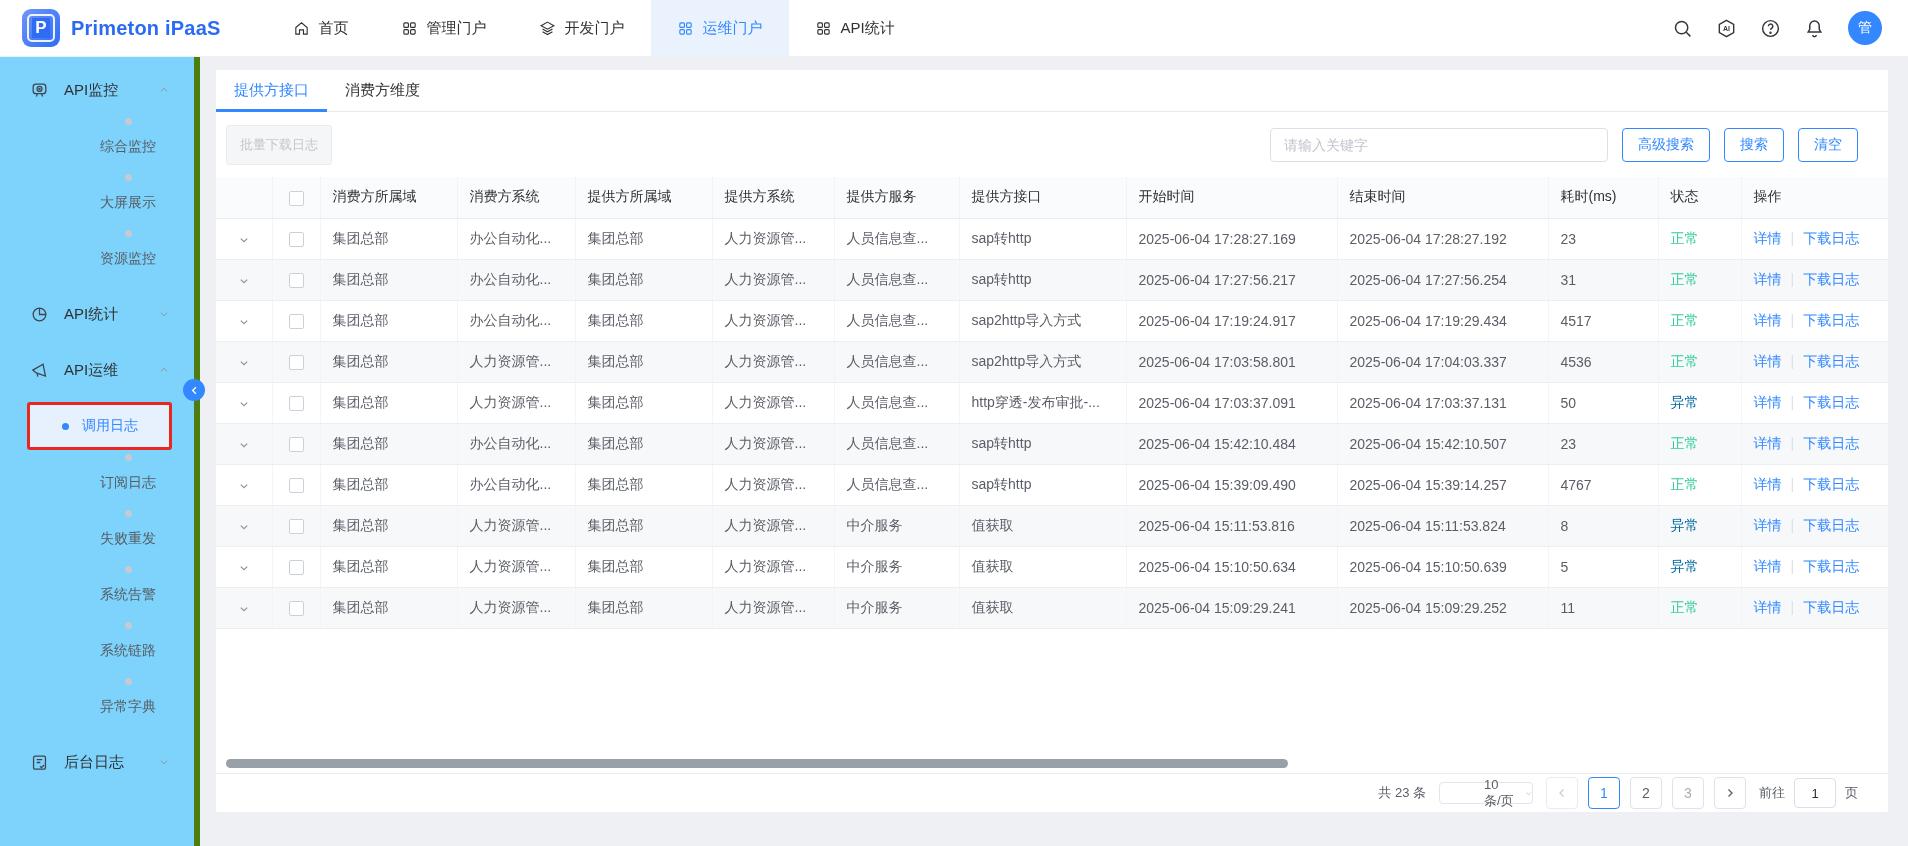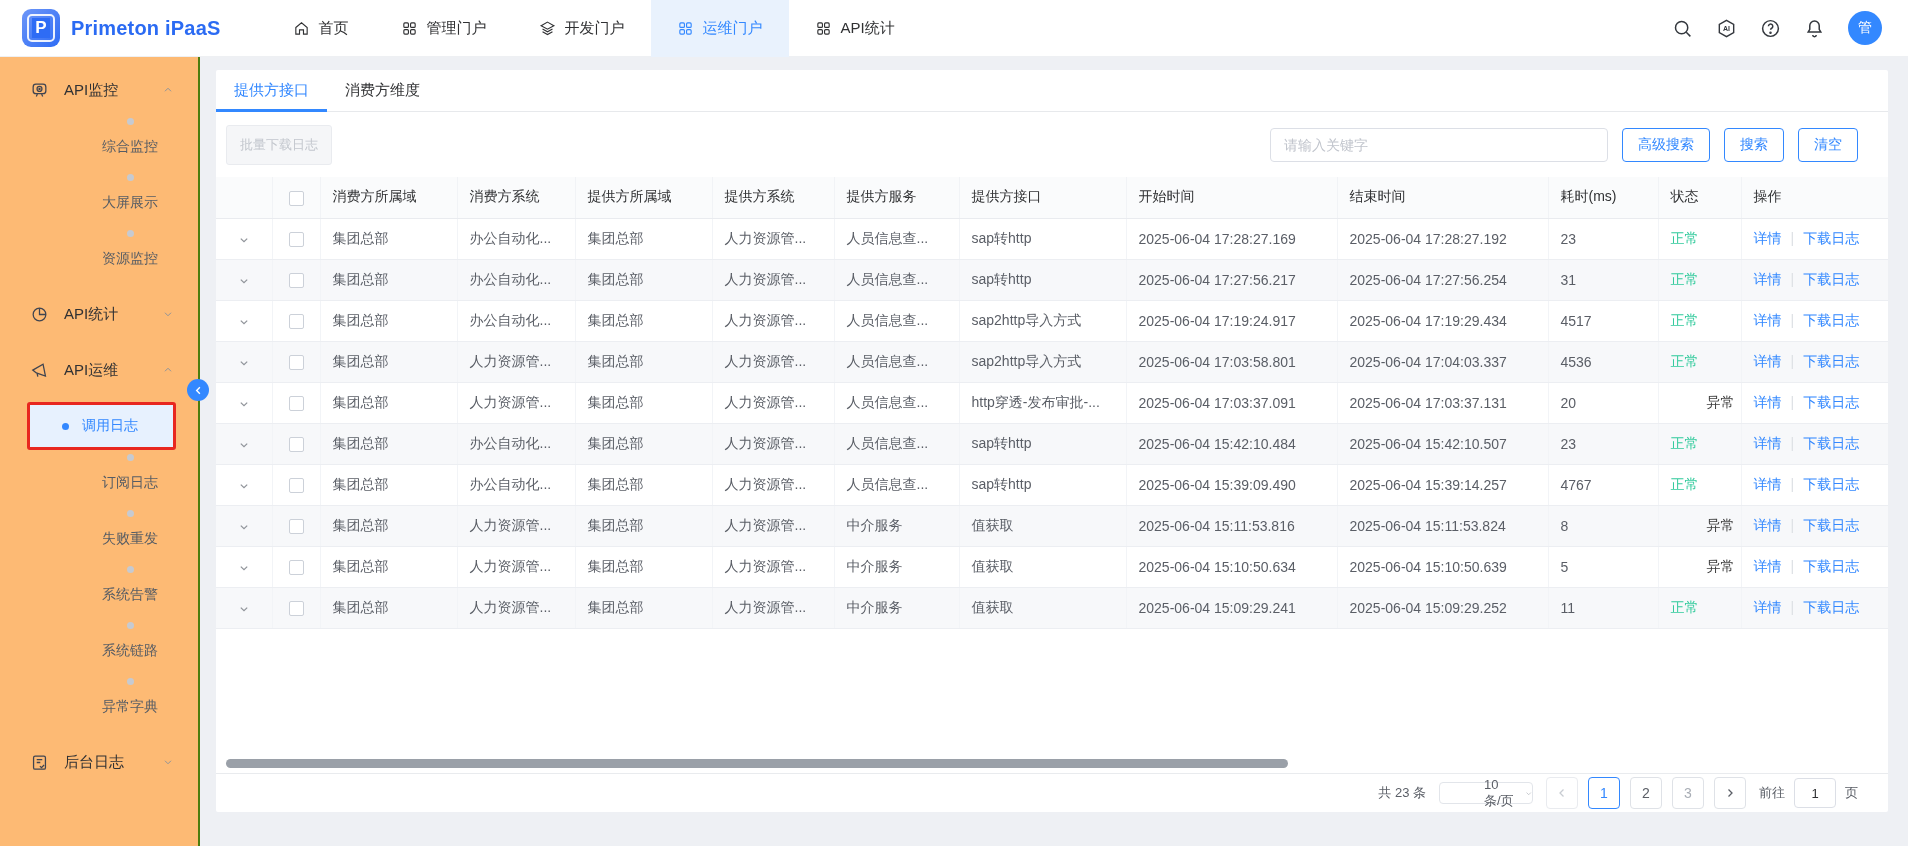--- a/index.html
+++ b/index.html
@@ -22,21 +22,21 @@
   .nav-item svg { width:17px; height:17px; }
   .nav-item.active { background:#e9f2fd; color:#3388ff; }
   .topnav-right { margin-left:auto; display:flex; align-items:center; gap:23px; padding-right:26px; }
   .tn-icon { width:21px; height:21px; color:#33373d; cursor:pointer; }
   .tn-icon svg { width:21px; height:21px; }
   .avatar { width:34px; height:34px; border-radius:50%; background:#3388ff; color:#fff;
     display:flex; align-items:center; justify-content:center; font-size:14px; cursor:pointer; }
 
   
   .layout { display:flex; height:789px; }
-  .sidebar { width:200px; background:#fdba74; border-right:2px solid #4d7c0f; padding-top:5px; position:relative; flex:none; }
+  .sidebar { width:200px; background:#7dd3fc; border-right:6px solid #4d7c0f; padding-top:5px; position:relative; flex:none; }
   .side-row { height:56px; display:flex; align-items:center; cursor:pointer; }
   .side-group { padding:0 24px 0 30px; gap:15px; font-size:15px; color:#303133; }
   .side-group .gicon { width:19px; height:19px; color:#3f4450; }
   .side-group .gicon svg { width:19px; height:19px; }
   .side-chevron { margin-left:auto; color:#8f9399; }
   .side-chevron svg { width:12px; height:12px; }
   .side-sub { padding-left:62px; gap:13px; font-size:14px; color:#565c64;flex-direction:column; }
   .dot { width:7px; height:7px; border-radius:50%; background:#c6cad1; flex:none; }
   .active-box { display:flex; align-items:center; gap:13px; flex:1; height:48px;
     margin:0 22px 0 27px; padding-left:32px; background:#e7f1fe;
@@ -74,21 +74,21 @@
     text-align:left; padding:0 12px; border-bottom:1px solid #e9ebef; border-right:1px solid #f1f3f6; white-space:nowrap; overflow:hidden; }
   td { height:41px; font-size:14px; color:#5a5e66; padding:0 12px;
     border-bottom:1px solid #eceef2; border-right:1px solid #f2f4f7; white-space:nowrap; overflow:hidden; }
   tr.striped td { background:#f7f8fa; }
   td.center, th.center { text-align:center; padding:0; }
   .chev { color:#8f9399; display:inline-flex; vertical-align:middle; cursor:pointer; }
   .chev svg { width:14px; height:14px; }
   .checkbox { width:15px; height:15px; border:1px solid #ccd1d9; border-radius:2px;
     background:#fff; display:inline-block; vertical-align:middle; cursor:pointer; }
   .status-ok { color:#34cb9d; }
-  .status-err { color:#404040;margin-left:36px; }
+  .status-err { color:#0369a1; }
   .link { color:#3388ff; cursor:pointer; }
   .action-sep { color:#dcdfe4; margin:0 9px; }
   .hscroll-thumb { position:absolute; bottom:5px; left:10px; width:1062px; height:9px;
     border-radius:5px; background:#9aa0a8; cursor:pointer; }
 
   
   .pagination { height:38px; flex:none; display:flex; align-items:center; justify-content:flex-end;
     gap:13px; padding-right:30px; font-size:13px; color:#5a5e66; }
   .pag-select { width:94px; height:22px; border:1px solid #e2e5ea; border-radius:4px; background:#fff;
     display:flex; align-items:center; justify-content:center; gap:11px; cursor:pointer; color:#5a5e66;padding-left:44px; }
@@ -443,21 +443,21 @@
                   </span></td>
                 <td class="center"><span class="checkbox"></span></td>
                 <td>集团总部</td>
                 <td>人力资源管...</td>
                 <td>集团总部</td>
                 <td>人力资源管...</td>
                 <td>人员信息查...</td>
                 <td>http穿透-发布审批-...</td>
                 <td>2025-06-04 17:03:37.091</td>
                 <td>2025-06-04 17:03:37.131</td>
-                <td>20</td>
+                <td>50</td>
                 <td><span class="status-err">异常</span></td>
                 <td><span class="link">详情</span><span class="action-sep">|</span><span class="link">下载日志</span></td>
               </tr>
               <tr class="striped">
                 <td class="center"><span class="chev">
                     <svg viewBox="0 0 24 24" fill="none" stroke="currentColor" stroke-width="2">
                       <path d="M6.5 9.5l5.5 5.5 5.5-5.5"></path>
                     </svg>
                   </span></td>
                 <td class="center"><span class="checkbox"></span></td>

